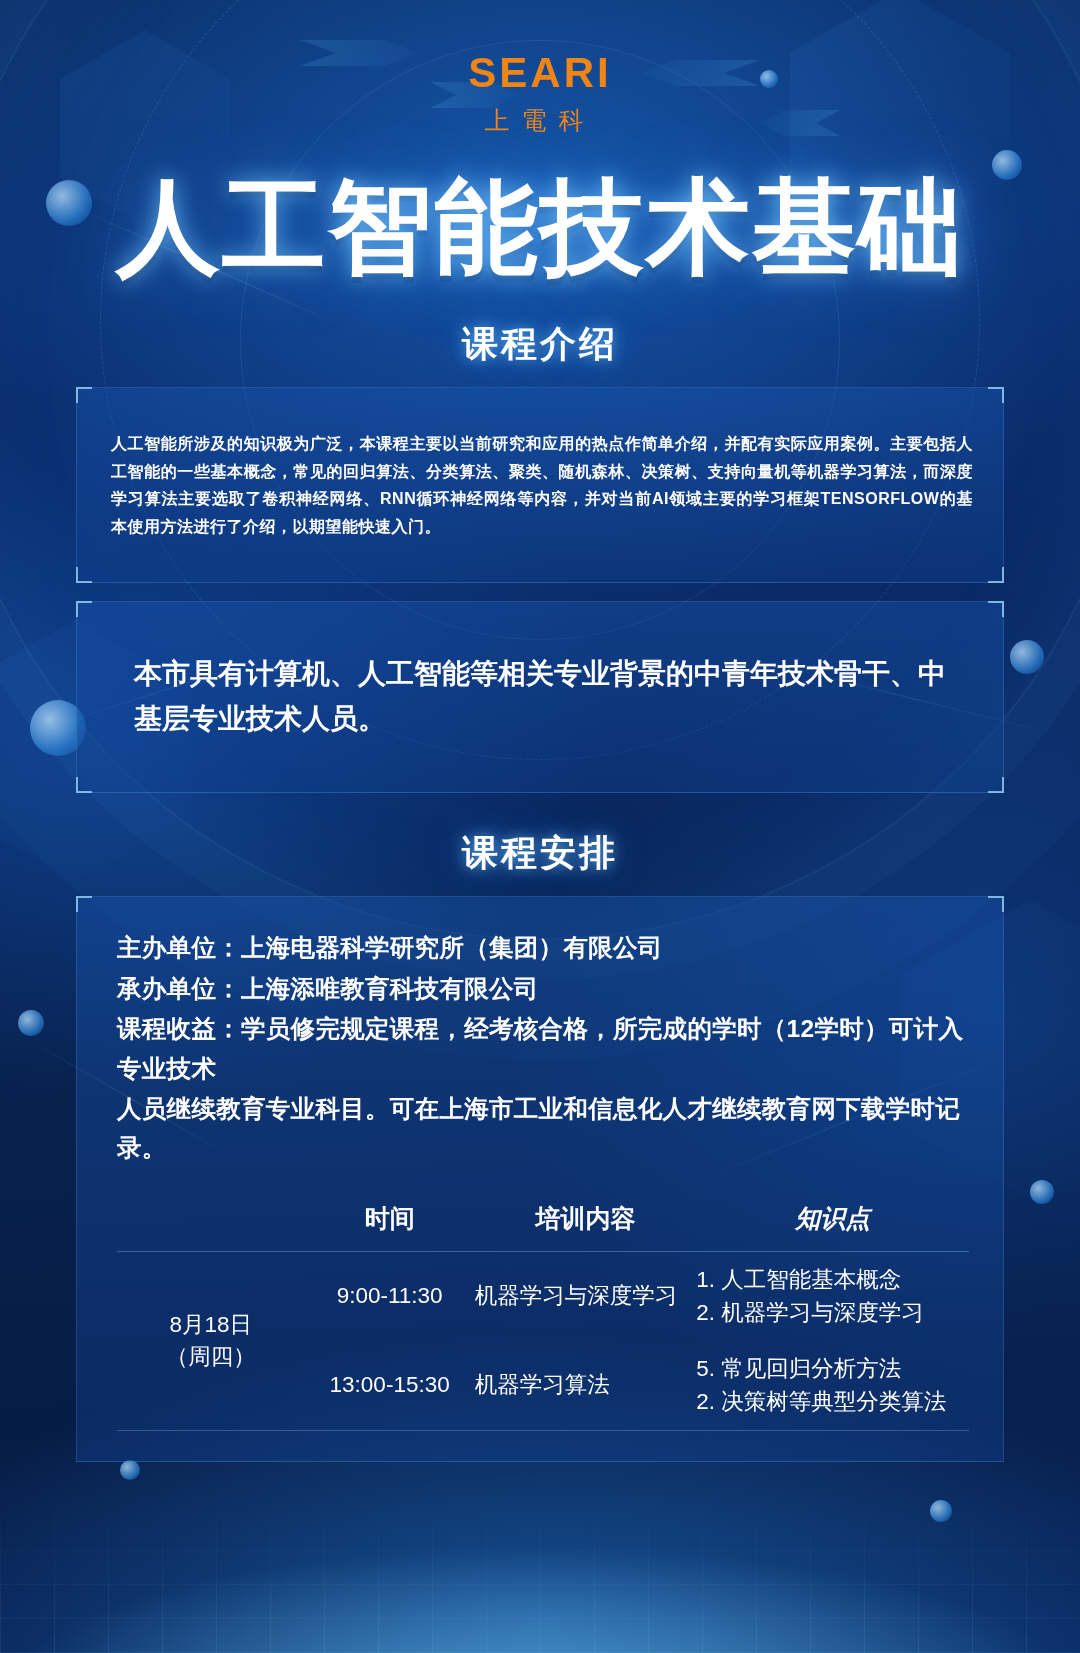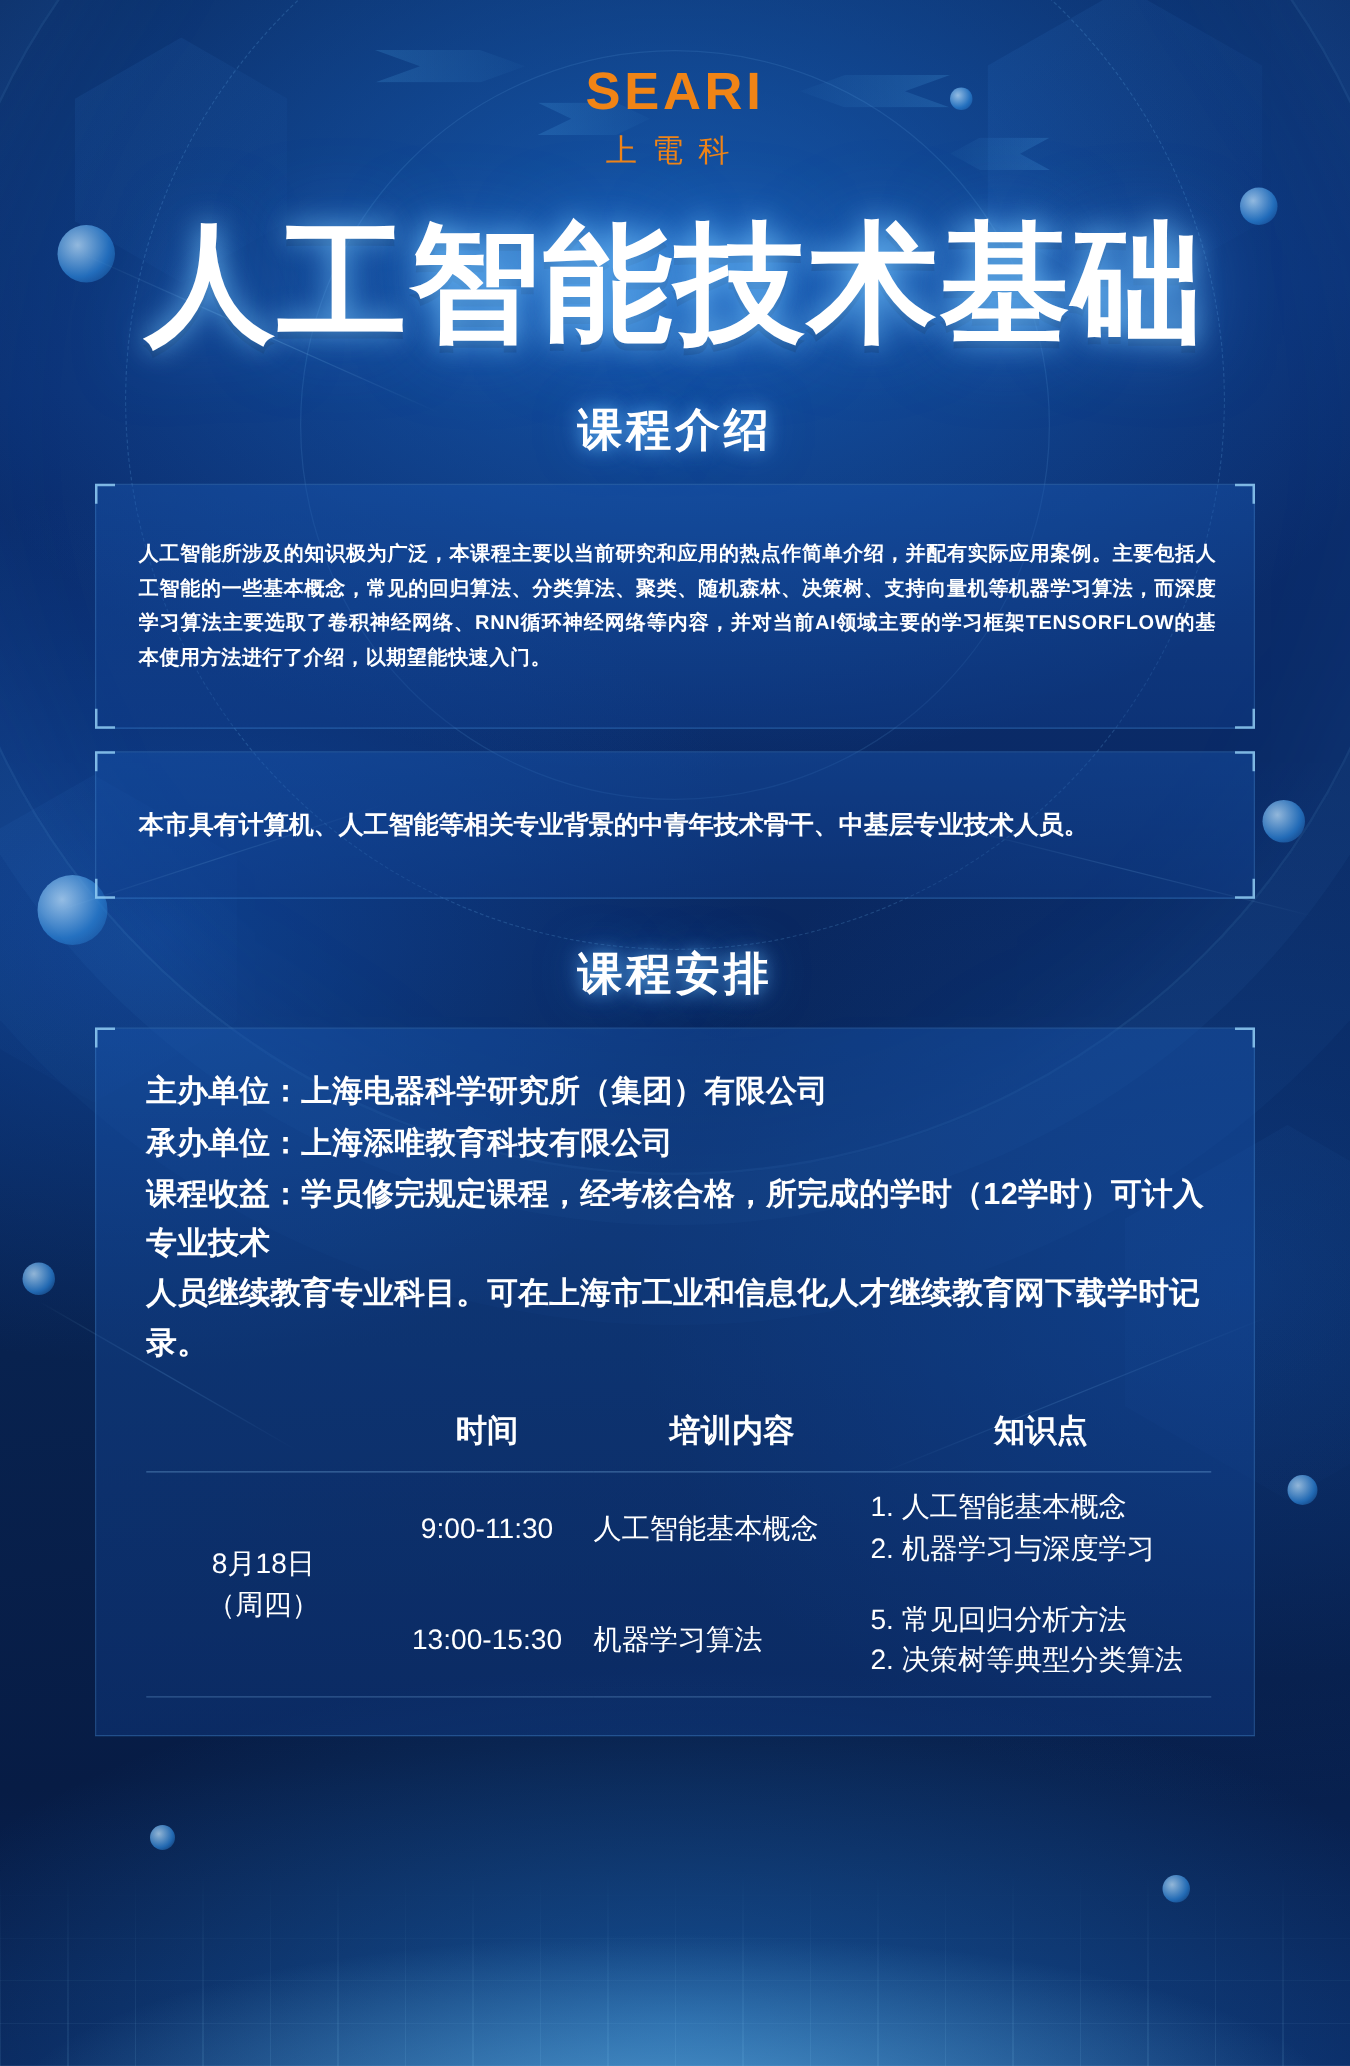--- a/index.html
+++ b/index.html
@@ -169,24 +169,25 @@
     font-size: 16px;
     font-weight: bold;
     line-height: 1.72;
     text-align: justify;
     text-justify: inter-ideograph;
     letter-spacing: 0.5px;
     color: #ffffff;
   }
   .obj-panel { padding: 22px 30px 22px 34px; }
   .obj-text {
-    font-size: 20px;
+    font-size: 28px;
     font-weight: bold;
     line-height: 1.6;
     color: #ffffff;
+    margin-left: 23px;
   }
 
   
   .sched-panel {
     padding: 30px 34px 30px 40px;
   }
   .sched-line {
     font-size: 24.5px;
     font-weight: bold;
     line-height: 1.68;
@@ -205,21 +206,21 @@
     font-size: 25px;
     font-weight: bold;
     padding: 6px 0 16px;
     border-bottom: 1px solid rgba(150,210,255,0.35);
     text-align: center;
     margin-top: 32px;
   }
   table.sched th.c-date { width: 22%; }
   table.sched th.c-time { width: 20%; }
   table.sched th.c-content { width: 26%; }
-  table.sched th.c-points { width: 32%; text-align: center; }
+  table.sched th.c-points { width: 32%; text-align: center; font-style: italic; }
   table.sched td {
     font-size: 22.5px;
     padding: 12px 0;
     vertical-align: middle;
     line-height: 1.45;
   }
   td.date {
     font-size: 25px;
     text-align: center;
     line-height: 1.9;
@@ -317,21 +318,21 @@
           </tr>
         </thead>
         <tbody>
 
           <tr>
             <td class="date" rowspan="2">
               <div>8月18日</div>
               <div>（周四）</div>
             </td>
             <td class="time">9:00-11:30</td>
-            <td class="content">人工智能基本概念</td>
+            <td class="content">机器学习与深度学习</td>
             <td class="points">
               <span class="pt">1. 人工智能基本概念</span>
               <span class="pt">2. 机器学习与深度学习</span>
             </td>
           </tr>
           <tr class="rowline">
             <td class="time">13:00-15:30</td>
             <td class="content">机器学习算法</td>
             <td class="points">
               <span class="pt">5. 常见回归分析方法</span>

